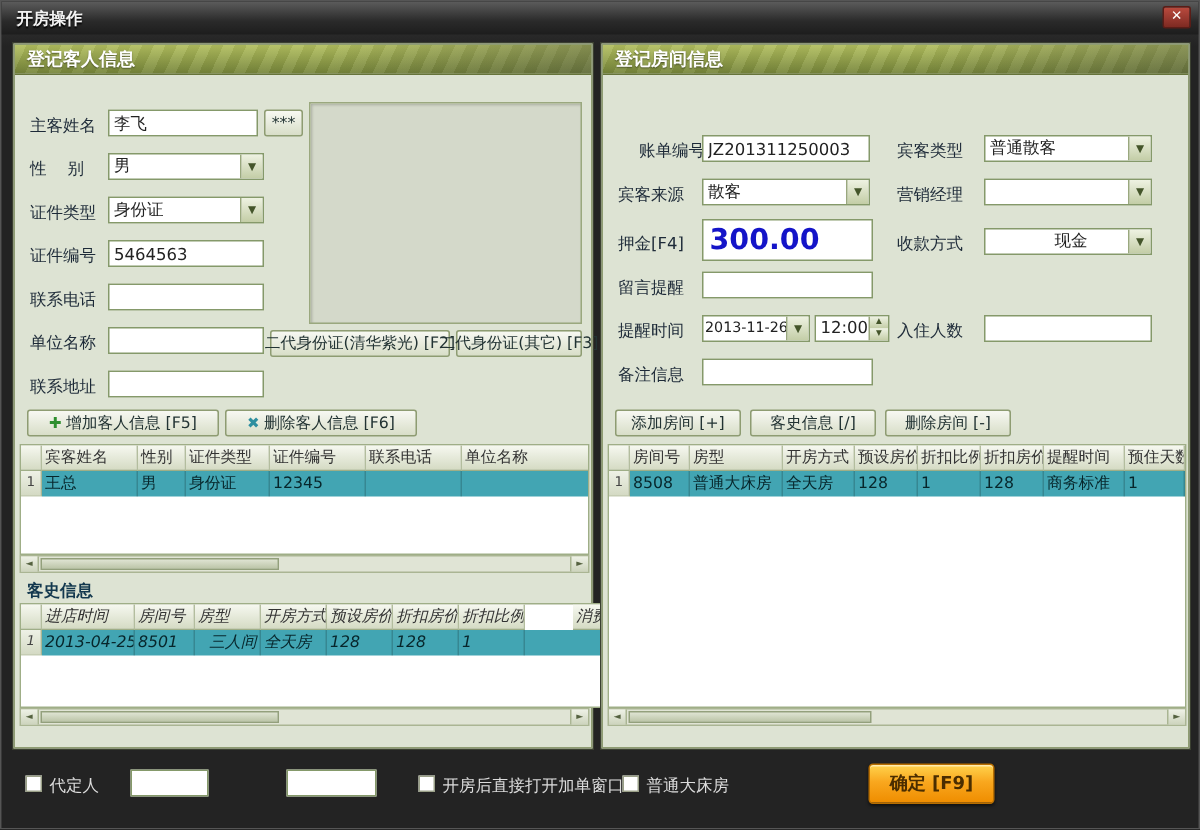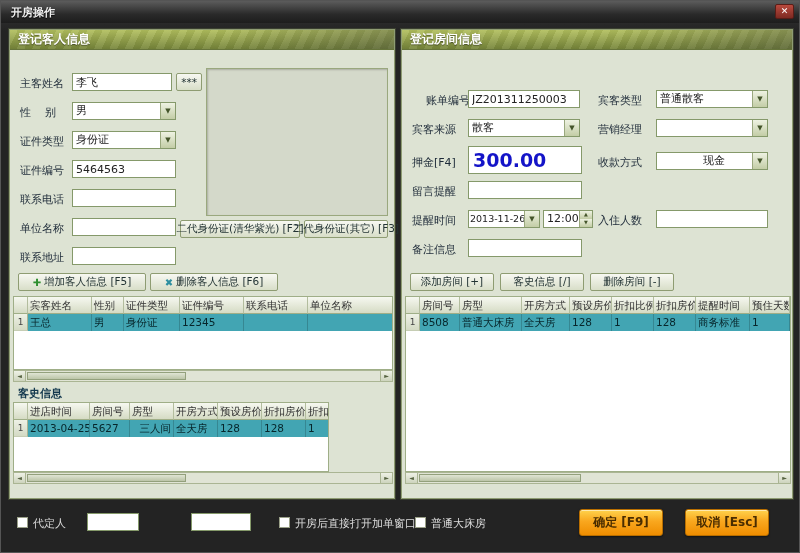--- a/index.html
+++ b/index.html
@@ -152,36 +152,36 @@
     <div class="abs hscroll" style="left:3px;top:340px;width:380px;">
       <span class="hs-arr">◄</span>
       <div class="hs-track">
           <div class="hs-thumb"></div>
         </div>
       <span class="hs-arr r">►</span>
     </div>
 
     <div class="abs hist-label" style="left:8px;top:356px;">客史信息</div>
 
-    <div class="abs table" style="left:3px;top:372px;width:316px;height:70px;">
+    <div class="abs table" style="left:3px;top:372px;width:392px;height:70px;font-style:italic;">
         <div class="trow thead">
           <div class="tcell tnum"></div>
           <div class="tcell" style="width: 62px;">进店时间</div>
           <div class="tcell" style="width: 40px;">房间号</div>
           <div class="tcell" style="width: 44px;">房型</div>
           <div class="tcell" style="width: 44px;">开房方式</div>
           <div class="tcell" style="width: 44px;">预设房价</div>
           <div class="tcell" style="width: 44px;">折扣房价</div>
           <div class="tcell" style="width: 44px;">折扣比例</div>
           <div class="tcell" style="width: 60px; margin-left: 32px;">消费</div>
         </div>
         <div class="trow tdata sel">
           <div class="tcell tnum">1</div>
           <div class="tcell" style="width: 62px;">2013-04-25</div>
-          <div class="tcell" style="width: 40px;">5627</div>
+          <div class="tcell" style="width: 40px;">8501</div>
           <div class="tcell" style="width: 44px; text-align: right;">三人间</div>
           <div class="tcell" style="width: 44px;">全天房</div>
           <div class="tcell" style="width: 44px;">128</div>
           <div class="tcell" style="width: 44px;">128</div>
           <div class="tcell" style="width: 44px;">1</div>
           <div class="tcell" style="width: 60px;"></div>
         </div>
       </div>
     <div class="abs hscroll" style="left:3px;top:442px;width:380px;">
       <span class="hs-arr">◄</span>
@@ -291,15 +291,14 @@
   <input class="abs field" style="left: 86px; top: 512px; width: 52px;" value="">
   <input class="abs field" style="left: 190px; top: 512px; width: 60px;" value="">
 
   <span class="abs chk" style="left:278px;top:516px;"></span>
   <div class="abs f-label" style="left:294px;top:515px;">开房后直接打开加单窗口</div>
 
   <span class="abs chk" style="left:414px;top:516px;"></span>
   <div class="abs f-label" style="left:430px;top:515px;">普通大床房</div>
 
   <button class="abs orange-btn" style="left:578px;top:508px;width:84px;height:27px;">确定 [F9]</button>
-  <button class="abs orange-btn" style="left:684px;top:508px;width:84px;height:27px;">取消 [Esc]</button>
 
 </div>
 
 </body></html>

